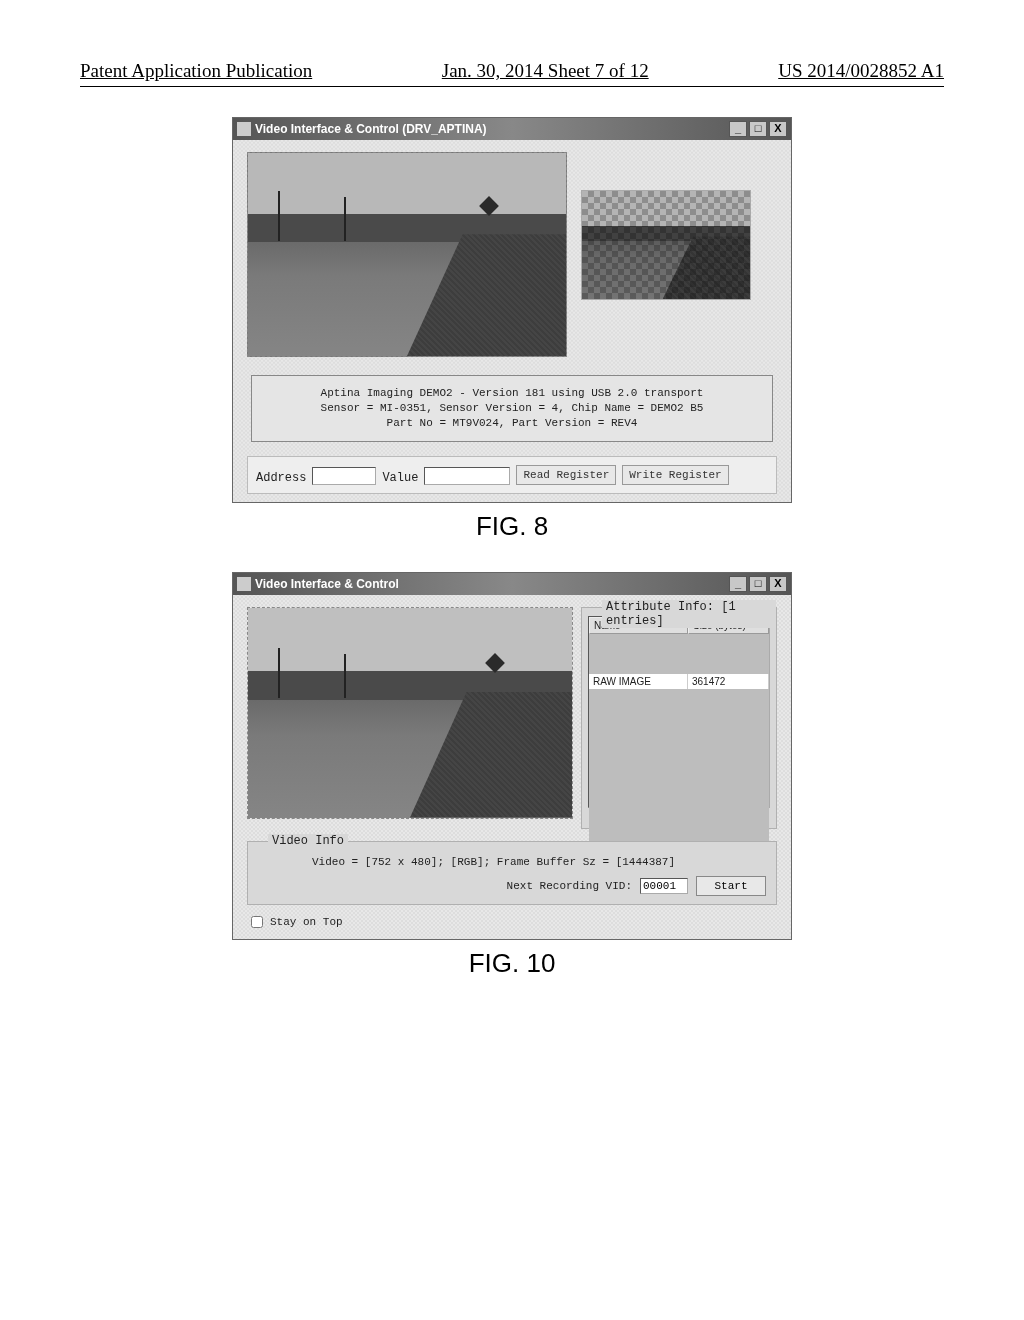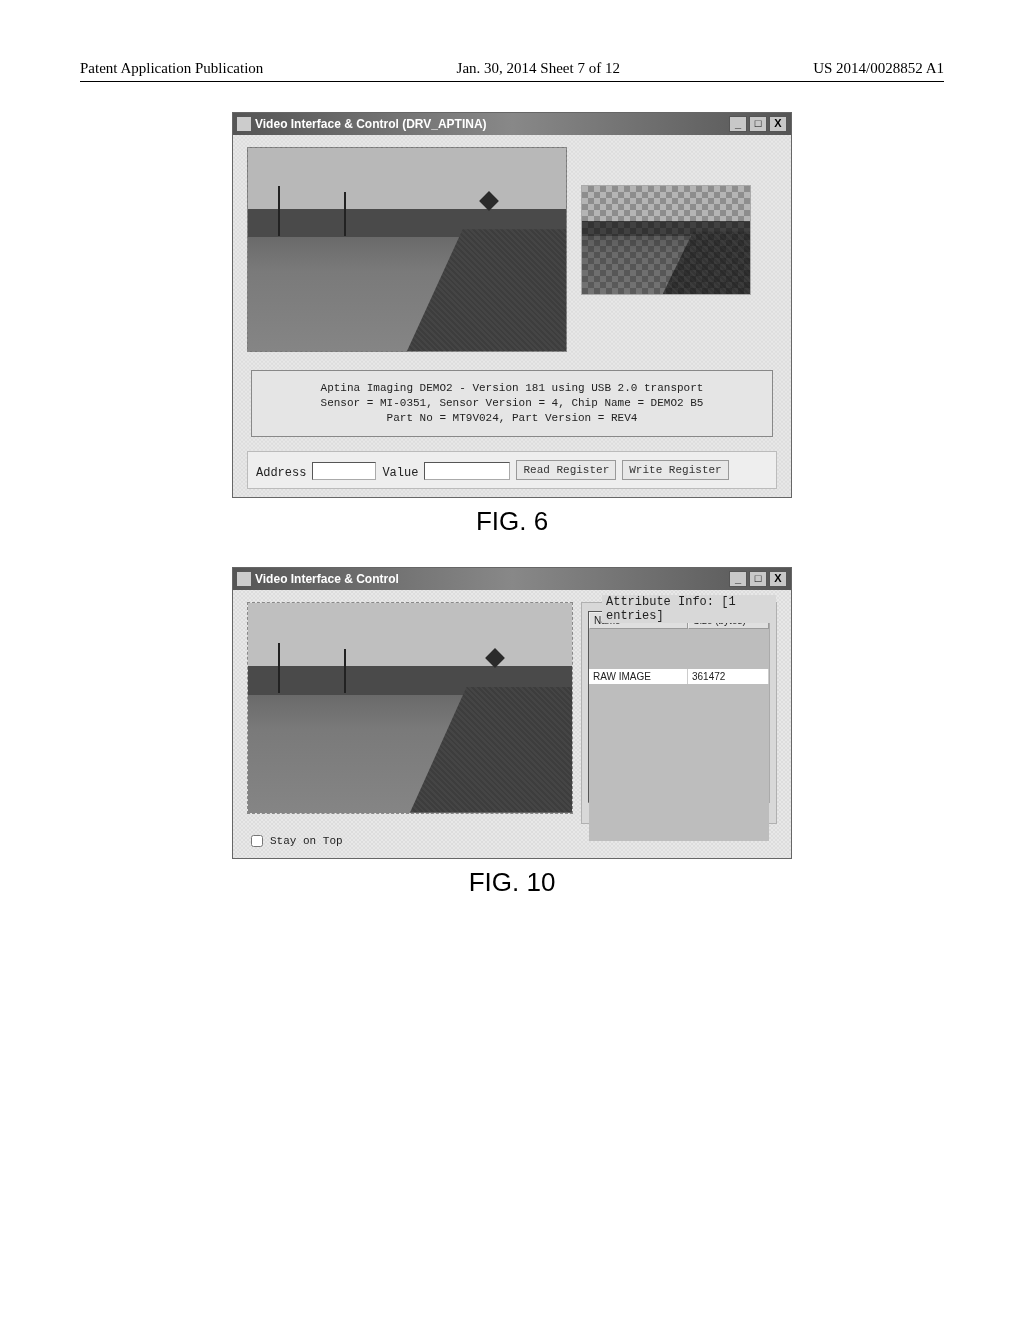--- a/index.html
+++ b/index.html
@@ -14,24 +14,25 @@
   }
   .page {
     width: 100%;
     height: 100%;
     padding: 60px 80px 40px 80px;
   }
   .header {
     border-bottom: 1.5px solid #000;
     padding-bottom: 4px;
     margin-bottom: 30px;
-    font-size: 15px;
+    font-size: 19px;
     display: flex;
     justify-content: space-between;
     font-family: "Times New Roman", serif;
+    text-decoration: underline;
   }
   .header .left { font-weight: normal; }
   .header .center { }
   .header .right { }
   .fig-block { text-align: center; margin-bottom: 30px; }
   .fig-label {
     font-family: Arial, sans-serif;
     font-size: 26px;
     margin-top: 8px;
   }
@@ -245,21 +246,21 @@
         <div class="reg-row">
           <label>Address</label>
           <input type="text" class="txt-addr" value="" style="">
           <label>Value</label>
           <input type="text" class="txt-val" value="" style="">
           <button class="btn-flat">Read Register</button>
           <button class="btn-flat">Write Register</button>
         </div>
       </div>
     </div>
-    <div class="fig-label">FIG. 6</div>
+    <div class="fig-label">FIG. 8</div>
   </div>
 
   <div class="fig-block">
     <div class="win f10">
 
       <div class="titlebar">
         <span class="t-icon"></span>
         <span>Video Interface &amp; Control</span>
         <span class="spacer"></span>
         <span class="winbtn">_</span>
@@ -289,20 +290,29 @@
               <div class="attr-body">
                 <div class="attr-row">
                   <div class="col-name">RAW IMAGE</div>
                   <div class="col-size">361472</div>
                 </div>
               </div>
             </div>
           </div>
         </div>
 
+        <div class="video-info-grp">
+          <span class="grp-legend">Video Info</span>
+          <div class="vi-line">Video = [752 x 480];  [RGB];  Frame Buffer Sz = [1444387]</div>
+          <div class="vi-rec">
+            <span>Next Recording VID:</span>
+            <input type="text" value="00001" style="">
+            <button class="btn-start">Start</button>
+          </div>
+        </div>
 
         <div class="stay-row">
           <input type="checkbox" style="">
           <span>Stay on Top</span>
         </div>
       </div>
     </div>
     <div class="fig-label">FIG. 10</div>
   </div>
 

